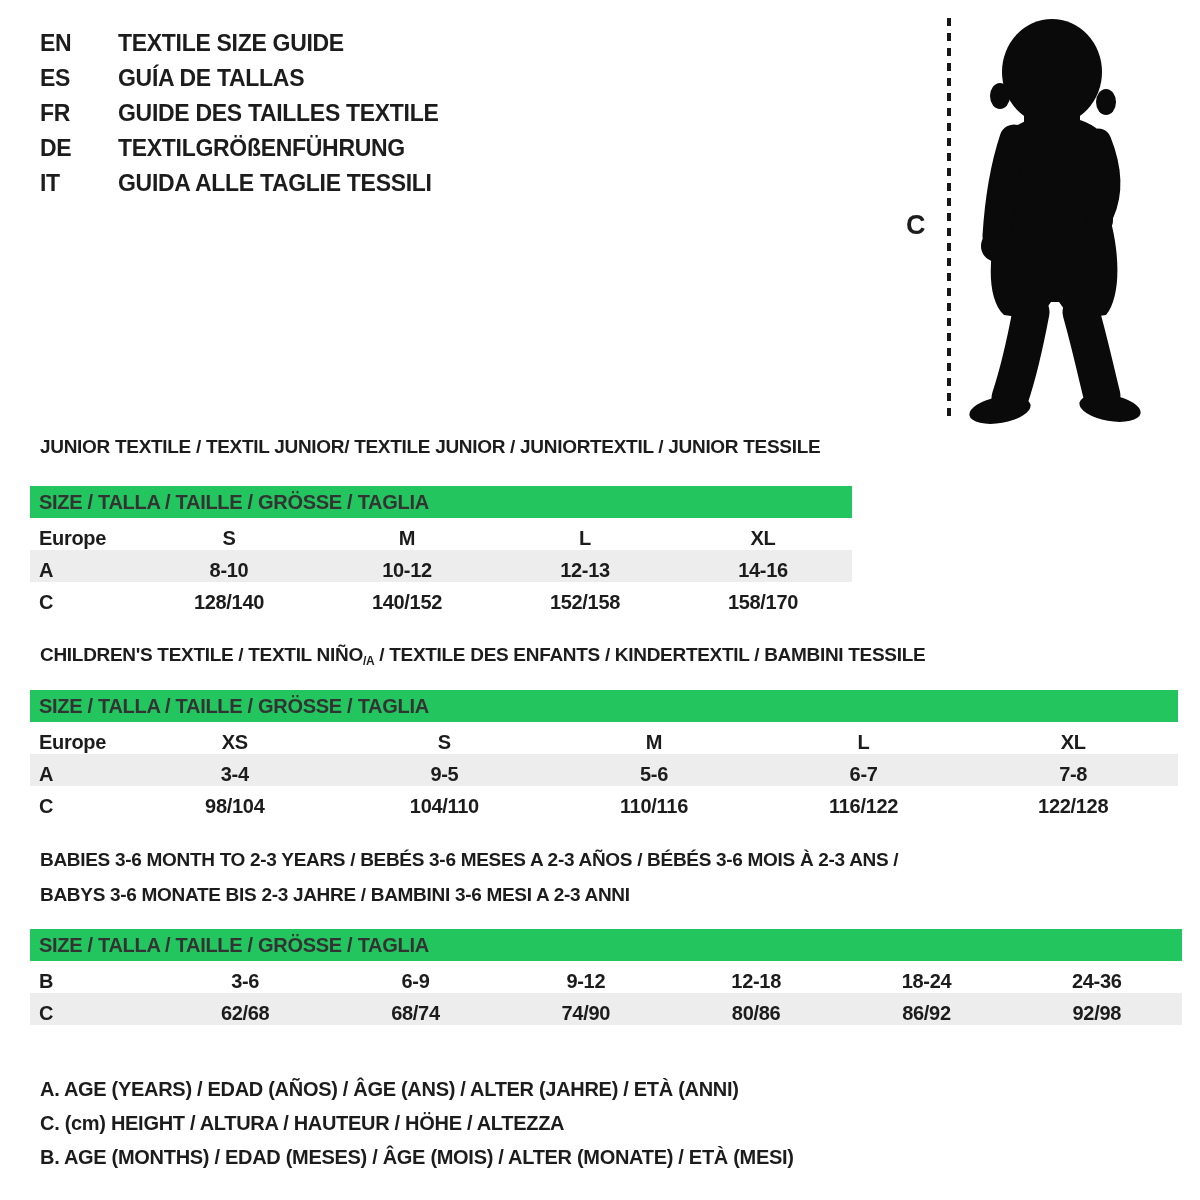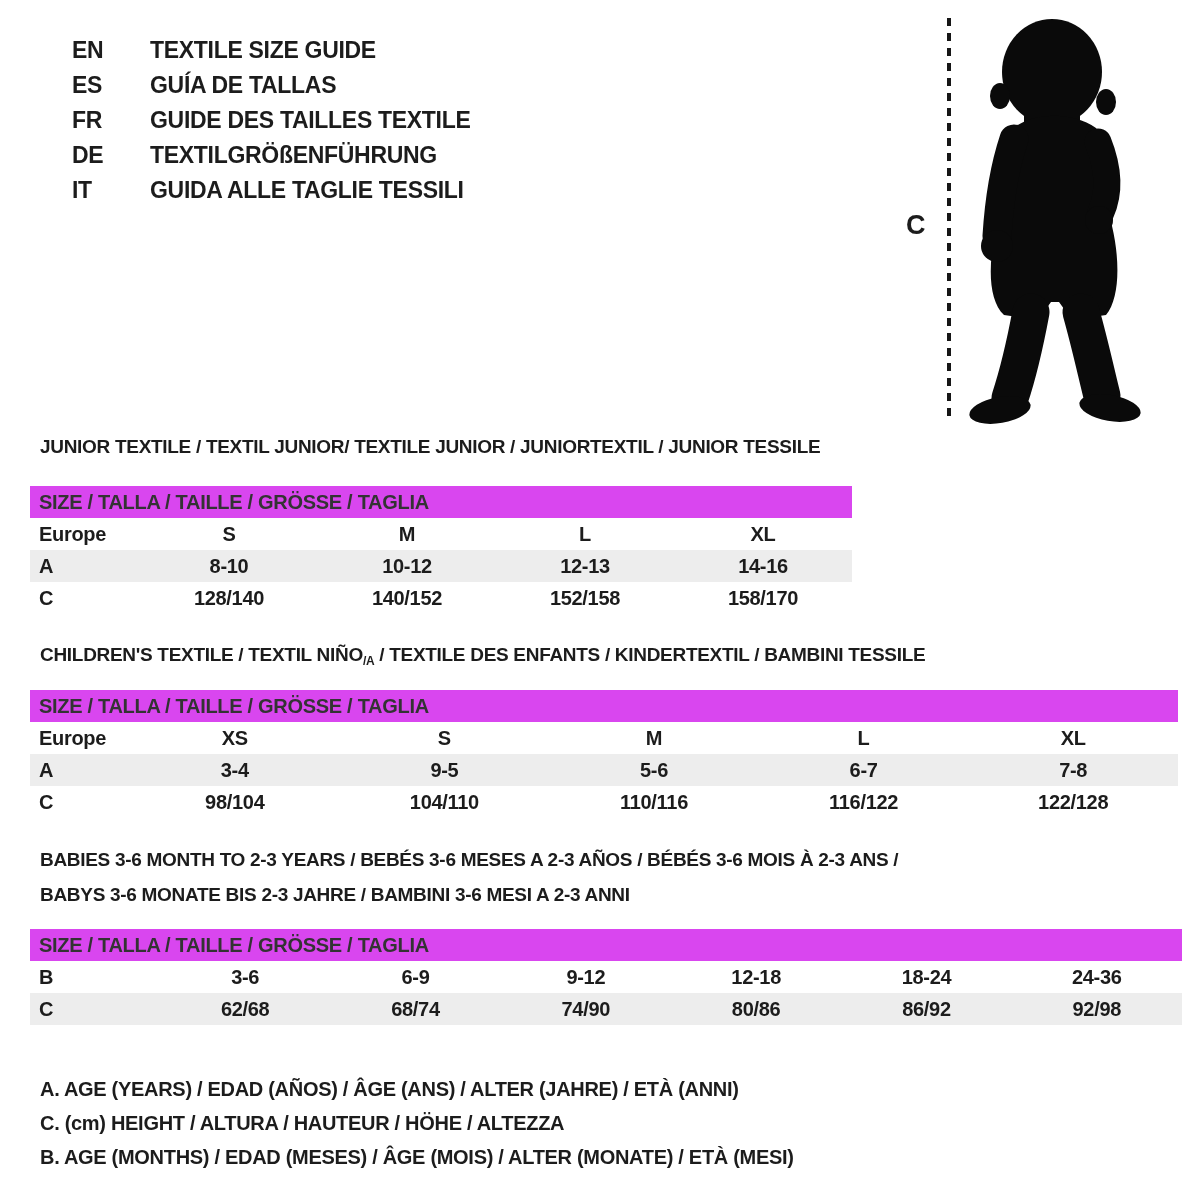--- a/index.html
+++ b/index.html
@@ -3,37 +3,37 @@
 <meta charset="utf-8">
 <style>
   html,body{margin:0;padding:0;background:#ffffff;}
   .page{
     position:relative;width:1200px;height:1200px;background:#ffffff;
     font-family:"Liberation Sans",sans-serif;font-weight:700;color:#1c1c1c;
     overflow:hidden;letter-spacing:-0.3px;
   }
   .abs{position:absolute;}
   
-  .langs{left:40px;top:33px;margin-left:32px;}
+  .langs{left:40px;top:26px;}
   .lang-row{display:flex;height:35px;align-items:center;}
   .lang-code{width:78px;font-size:23px;}
   .lang-label{font-size:23px;white-space:nowrap;}
   
   .c-label{left:906px;top:210px;font-size:27px;}
   .dash-line{left:947px;top:18px;width:4px;height:400px;
     background:repeating-linear-gradient(to bottom,#161616 0px,#161616 8px,transparent 8px,transparent 15px);}
   .toddler{left:958px;top:14px;}
   
   .sec-title{font-size:19px;white-space:nowrap;}
   .sec-title .sub{font-size:12px;vertical-align:-4px;}
   
   .tbl{position:absolute;}
-  .size-bar{height:32px;line-height:32px;background:#d946ef;color:#333333;
+  .size-bar{height:32px;line-height:32px;background:#22c55e;color:#333333;
     font-size:20px;padding-left:9px;box-sizing:border-box;}
-  .trow{display:flex;height:32px;align-items:center;font-size:20px;}
+  .trow{display:flex;height:32px;align-items:flex-end;font-size:20px;}
   .trow.shade{background:#ededed;}
   .c0{text-align:left;padding-left:9px;box-sizing:border-box;}
   .c{flex:1;text-align:center;}
   .w-jr .c0{width:110px;}
   .w-ch .c0{width:100px;}
   .w-bb .c0{width:130px;}
   
   .footnotes{left:40px;top:1072px;}
   .footnote{height:34px;line-height:34px;font-size:20px;white-space:nowrap;}
 </style>

